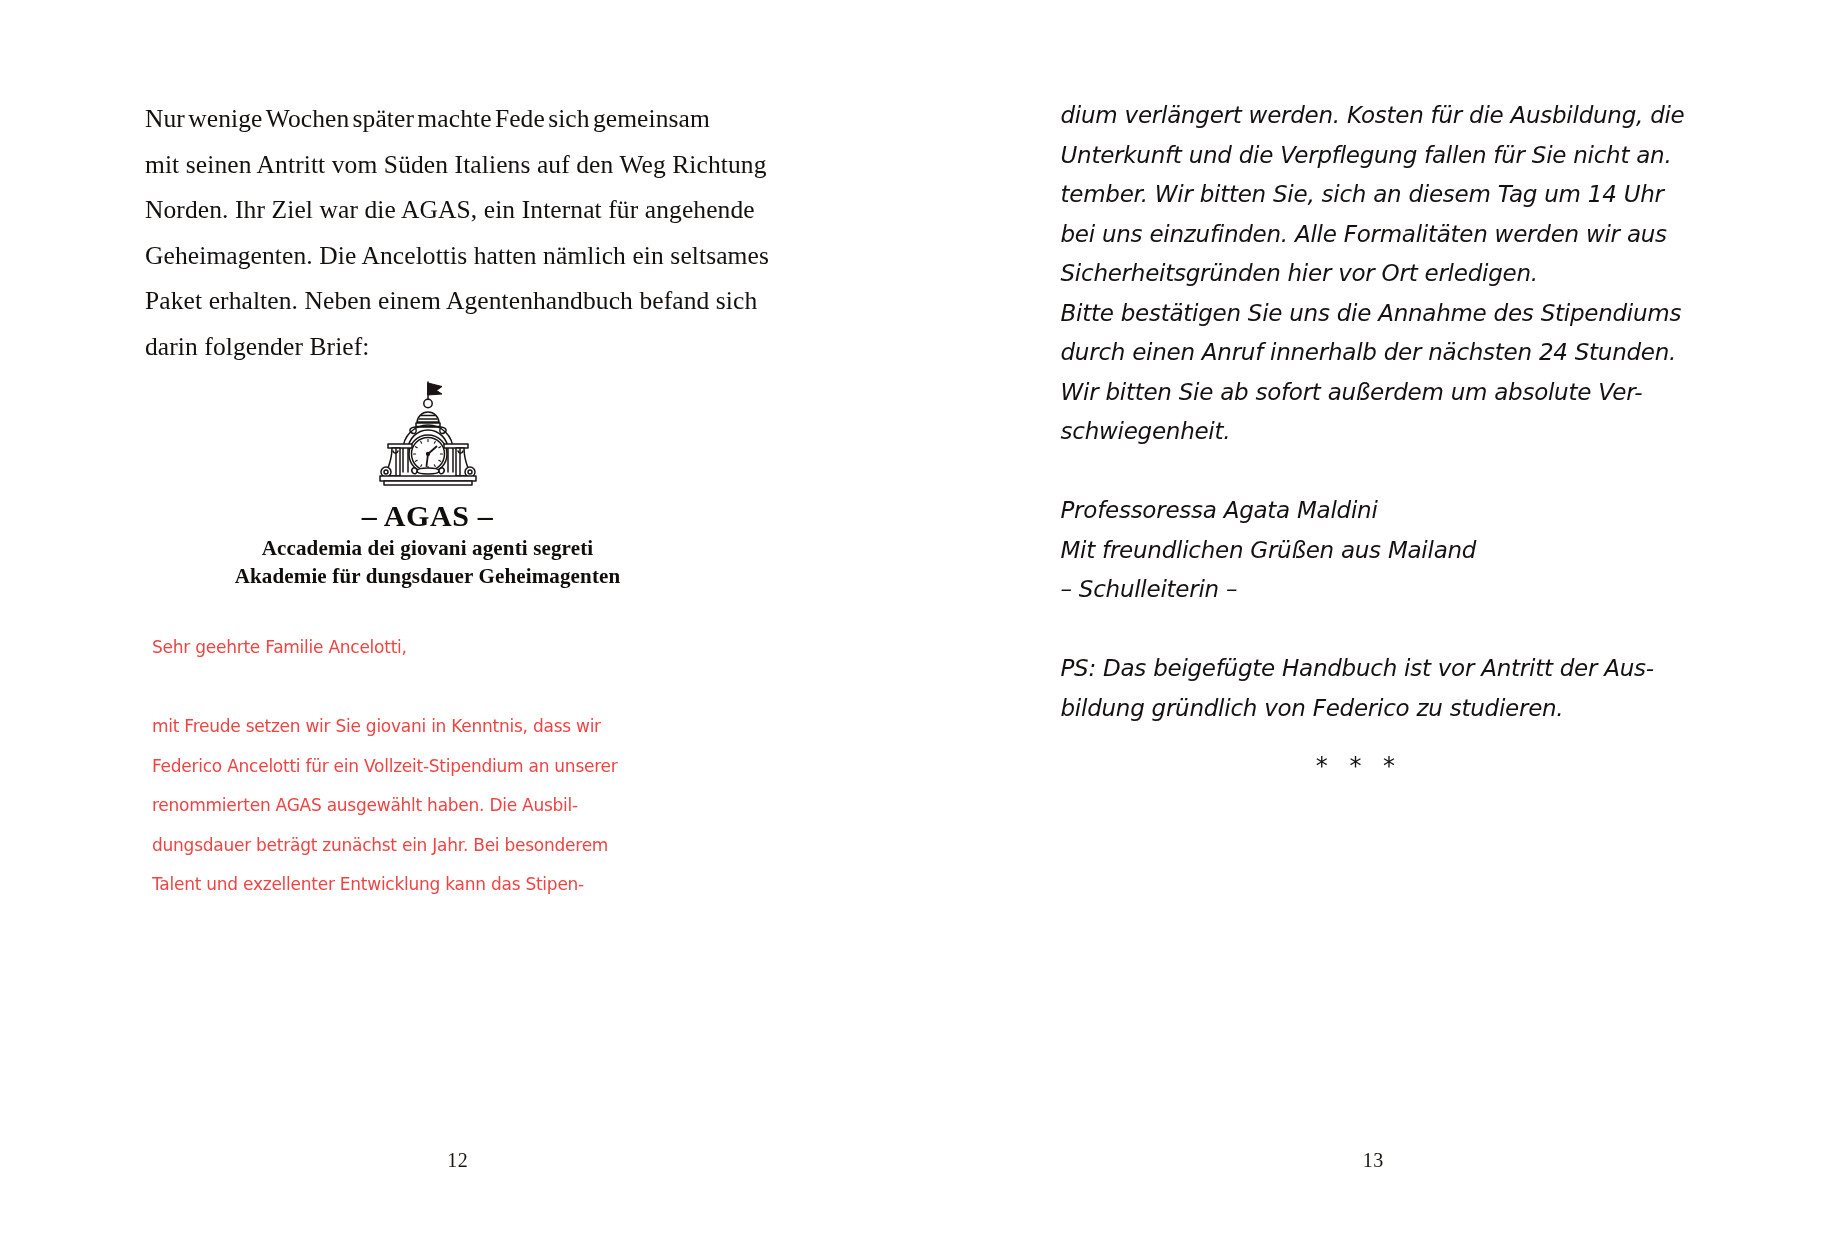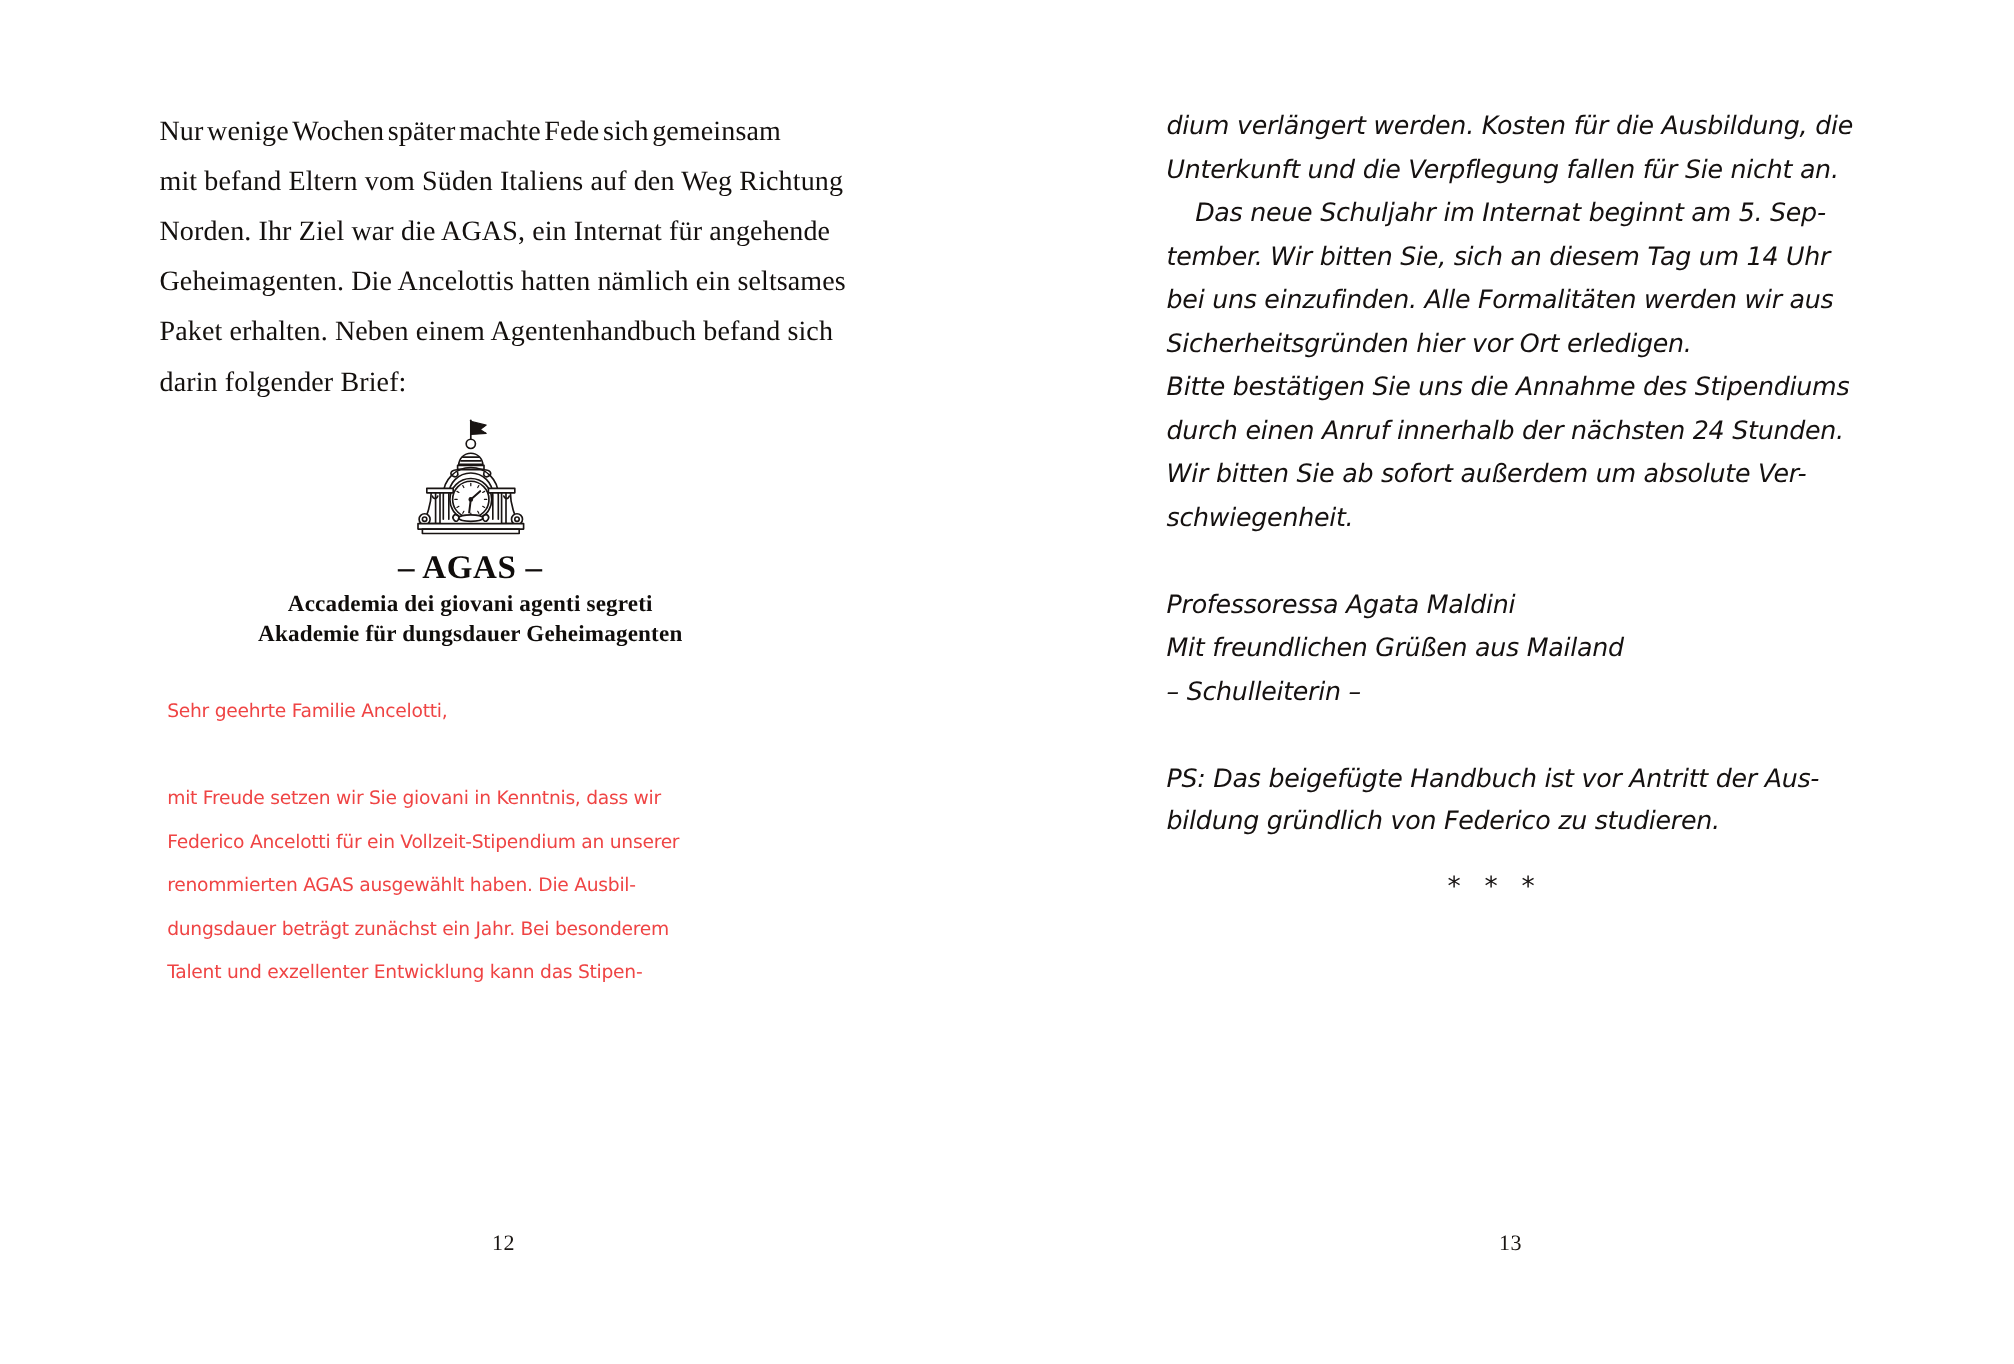--- a/index.html
+++ b/index.html
@@ -140,21 +140,21 @@
     font-size: 24px;
     letter-spacing: 7px;
     color: #151110;
     margin-top: 24px;
     padding-left: 7px;
   }
 
   
   .folio {
     position: absolute;
-    bottom: 98px;
+    bottom: 68px;
     width: 100%;
     text-align: center;
     font-family: "Liberation Serif", "DejaVu Serif", serif;
     font-size: 20px;
     color: #1a1512;
     letter-spacing: 0.5px;
   }
   .page-left .folio { padding-right: 117px; }
   .page-right .folio { padding-right: 105px; }
 </style>
@@ -170,21 +170,21 @@
         <span class="ln spread-line">
           <span>Nur</span>
           <span>wenige</span>
           <span>Wochen</span>
           <span>später</span>
           <span>machte</span>
           <span>Fede</span>
           <span>sich</span>
           <span>gemeinsam</span>
         </span>
-        <span class="ln">mit befand Eltern vom Süden Italiens auf den Weg Richtung</span>
+        <span class="ln">mit seinen Antritt vom Süden Italiens auf den Weg Richtung</span>
         <span class="ln">Norden. Ihr Ziel war die AGAS, ein Internat für angehende</span>
         <span class="ln">Geheimagenten. Die Ancelottis hatten nämlich ein seltsames</span>
         <span class="ln">Paket erhalten. Neben einem Agentenhandbuch befand sich</span>
         <span class="ln">darin folgender Brief:</span>
       </div>
 
       <div class="emblem-block">
 
         <svg class="emblem" viewBox="0 0 112 110" fill="none" stroke="#191413" stroke-width="1.5" stroke-linecap="round" stroke-linejoin="round">
 
@@ -271,21 +271,20 @@
     <div class="folio">12</div>
   </div>
 
   <div class="page page-right">
     <div class="content">
 
       <div class="rletter">
         <span class="ln">dium verlängert werden. Kosten für die Ausbildung, die</span>
         <span class="ln">Unterkunft und die Verpflegung fallen für Sie nicht an.</span>
 
-        <span class="ln"><span class="indent"></span><span>Das neue Schuljahr im Internat beginnt am 5. Sep-</span></span>
         <span class="ln">tember. Wir bitten Sie, sich an diesem Tag um 14 Uhr</span>
         <span class="ln">bei uns einzufinden. Alle Formalitäten werden wir aus</span>
         <span class="ln">Sicherheitsgründen hier vor Ort erledigen.</span>
 
         <span class="ln">Bitte bestätigen Sie uns die Annahme des Stipendiums</span>
         <span class="ln">durch einen Anruf innerhalb der nächsten 24 Stunden.</span>
         <span class="ln">Wir bitten Sie ab sofort außerdem um absolute Ver-</span>
         <span class="ln">schwiegenheit.</span>
 
         <span class="gap"></span>

